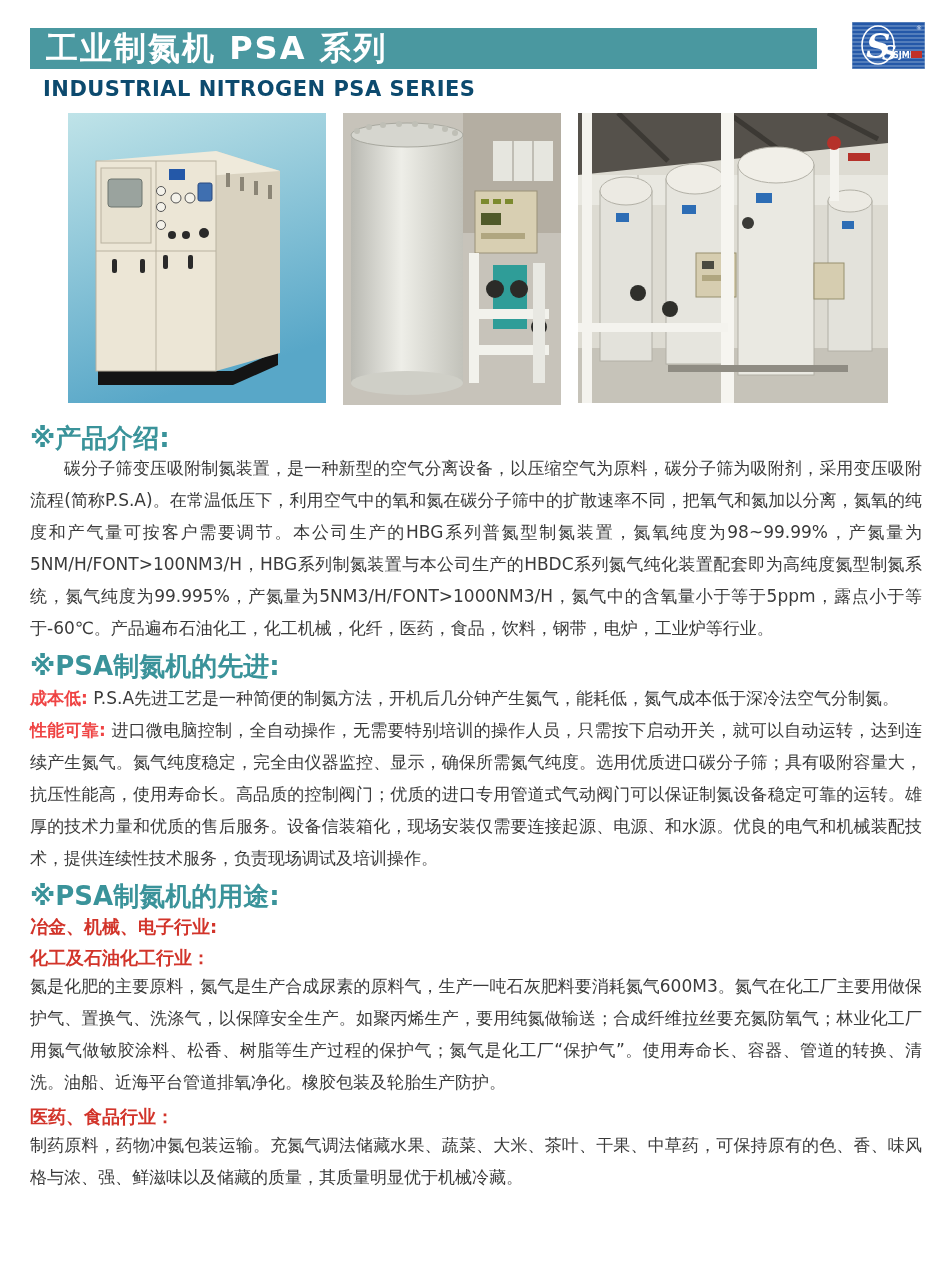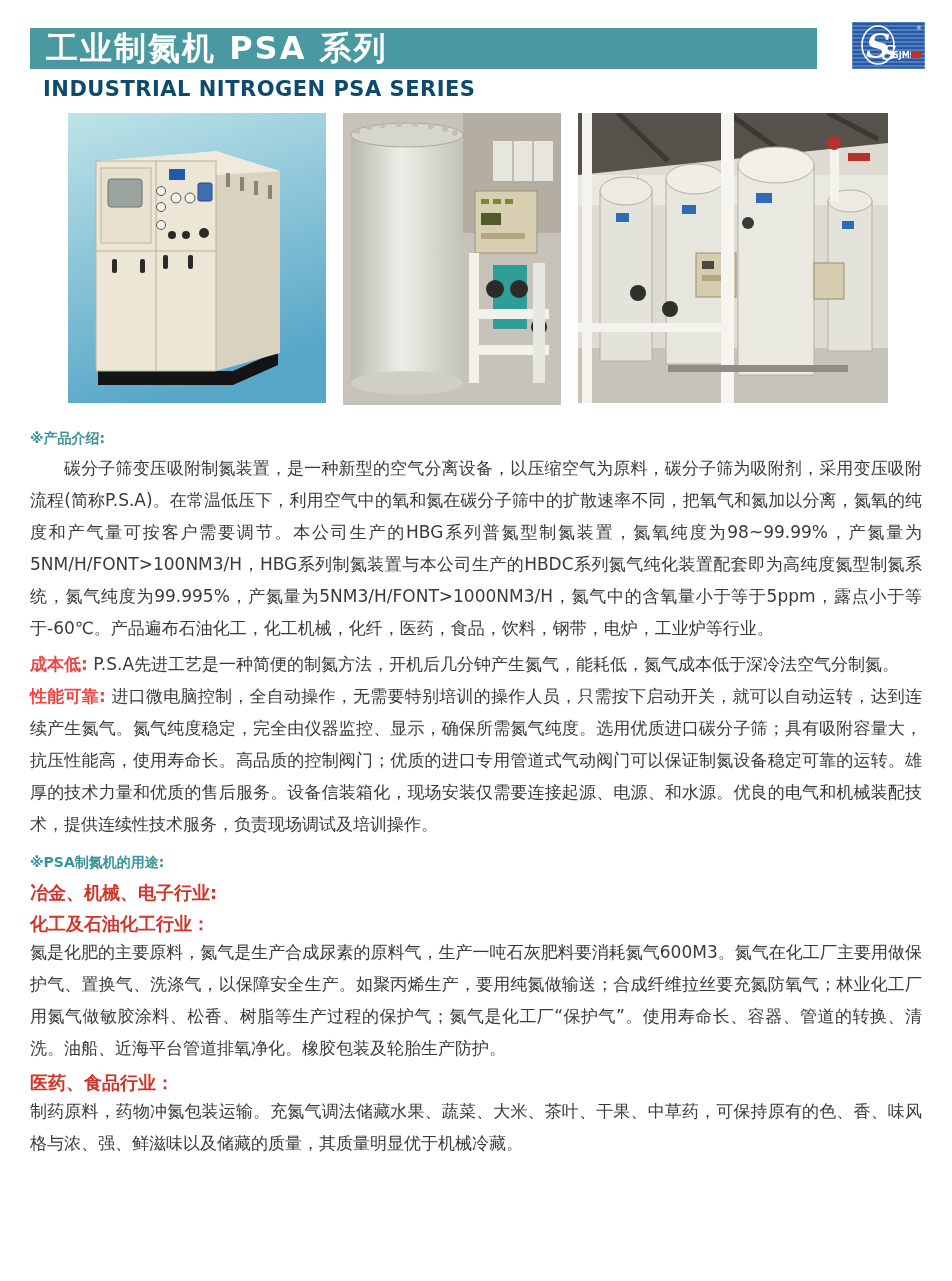--- a/index.html
+++ b/index.html
@@ -20,21 +20,21 @@
   .subtitle{
     position:absolute;left:31px;top:77px;color:#0c4a6e;font-weight:bold;
     font-size:21px;letter-spacing:0.5px;white-space:nowrap;margin-left:12px;
   }
   
   .photos-row{position:absolute;left:68px;top:113px;display:flex;gap:17px;}
   .photo{display:block;}
   
   .content{position:absolute;left:30px;top:426px;width:892px;color:#333;}
   .sec-heading{
-    color:#3a939a;font-size:14px;font-weight:bold;height:24px;line-height:24px;
+    color:#3a939a;font-size:26px;font-weight:bold;height:24px;line-height:24px;
   }
   .content p{
     margin:0;font-size:17px;line-height:32px;text-align:justify;color:#3a3a3a;
   }
   .intro-p{margin-top:2px !important;text-indent:2em;}
   .gap10{margin-top:10px;}
   .gap4{margin-top:4px !important;}
   .sub-label{
     color:#d2342a;font-size:18px;font-weight:bold;height:24px;line-height:24px;
     margin-top:7px;
@@ -216,20 +216,21 @@
 
     <rect x="90" y="252" width="180" height="7" fill="#8f8c83"></rect>
   </svg>
 </div>
 
 <div class="content">
 
   <div class="sec-heading">※产品介绍:</div>
   <p class="intro-p">碳分子筛变压吸附制氮装置，是一种新型的空气分离设备，以压缩空气为原料，碳分子筛为吸附剂，采用变压吸附流程(简称P.S.A)。在常温低压下，利用空气中的氧和氮在碳分子筛中的扩散速率不同，把氧气和氮加以分离，氮氧的纯度和产气量可按客户需要调节。本公司生产的HBG系列普氮型制氮装置，氮氧纯度为98~99.99%，产氮量为5NM/H/FONT&gt;100NM3/H，HBG系列制氮装置与本公司生产的HBDC系列氮气纯化装置配套即为高纯度氮型制氮系统，氮气纯度为99.995%，产氮量为5NM3/H/FONT&gt;1000NM3/H，氮气中的含氧量小于等于5ppm，露点小于等于-60℃。产品遍布石油化工，化工机械，化纤，医药，食品，饮料，钢带，电炉，工业炉等行业。</p>
 
+  <div class="sec-heading gap10">※PSA制氮机的先进:</div>
   <p class="gap4"><span class="red-inline">成本低:</span><span> P.S.A先进工艺是一种简便的制氮方法，开机后几分钟产生氮气，能耗低，氮气成本低于深冷法空气分制氮。</span></p>
   <p><span class="red-inline">性能可靠:</span><span> 进口微电脑控制，全自动操作，无需要特别培训的操作人员，只需按下启动开关，就可以自动运转，达到连续产生氮气。氮气纯度稳定，完全由仪器监控、显示，确保所需氮气纯度。选用优质进口碳分子筛；具有吸附容量大，抗压性能高，使用寿命长。高品质的控制阀门；优质的进口专用管道式气动阀门可以保证制氮设备稳定可靠的运转。雄厚的技术力量和优质的售后服务。设备信装箱化，现场安装仅需要连接起源、电源、和水源。优良的电气和机械装配技术，提供连续性技术服务，负责现场调试及培训操作。</span></p>
 
   <div class="sec-heading gap10">※PSA制氮机的用途:</div>
 
   <div class="sub-label">冶金、机械、电子行业:</div>
 
   <div class="sub-label">化工及石油化工行业：</div>
   <p>氮是化肥的主要原料，氮气是生产合成尿素的原料气，生产一吨石灰肥料要消耗氮气600M3。氮气在化工厂主要用做保护气、置换气、洗涤气，以保障安全生产。如聚丙烯生产，要用纯氮做输送；合成纤维拉丝要充氮防氧气；林业化工厂用氮气做敏胶涂料、松香、树脂等生产过程的保护气；氮气是化工厂“保护气”。使用寿命长、容器、管道的转换、清洗。油船、近海平台管道排氧净化。橡胶包装及轮胎生产防护。</p>
 

